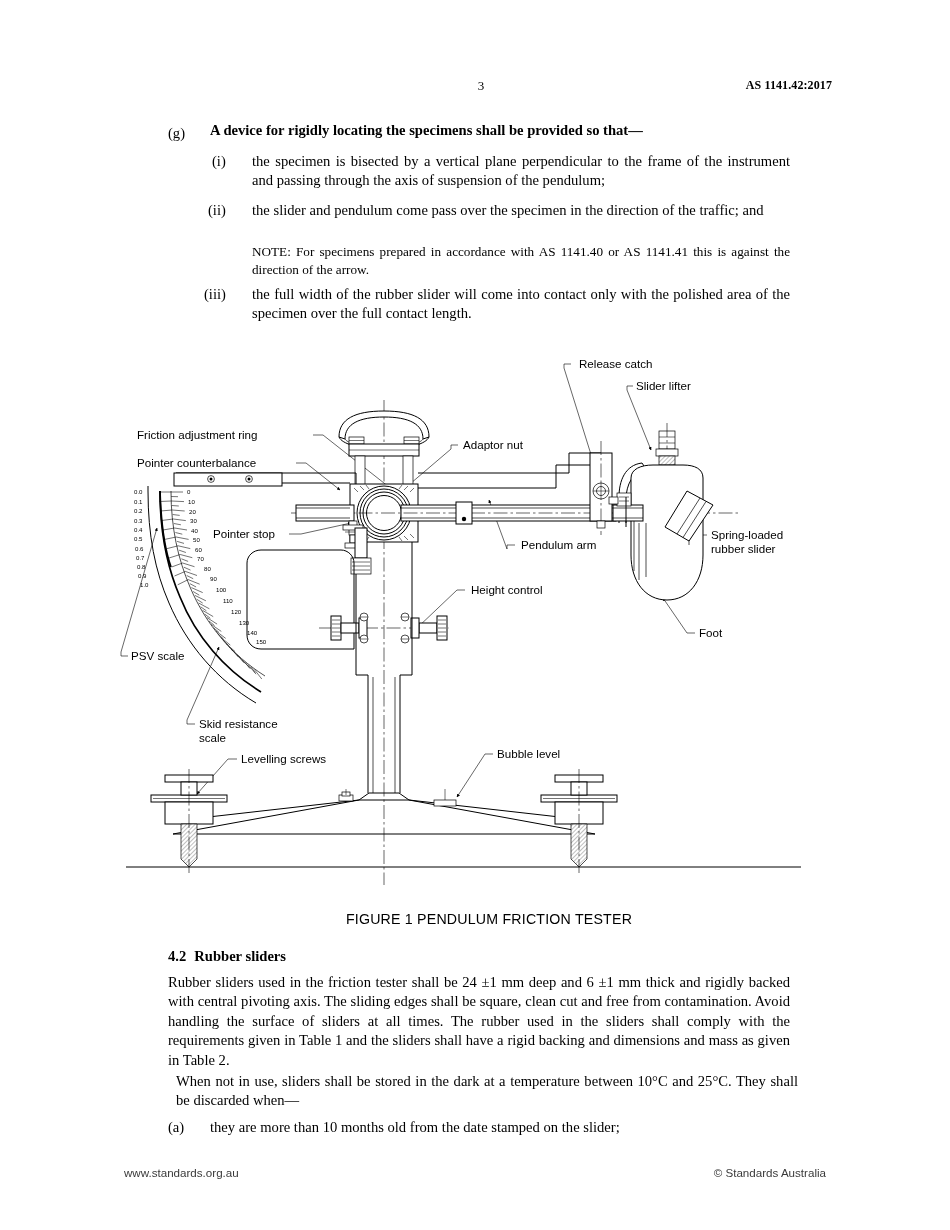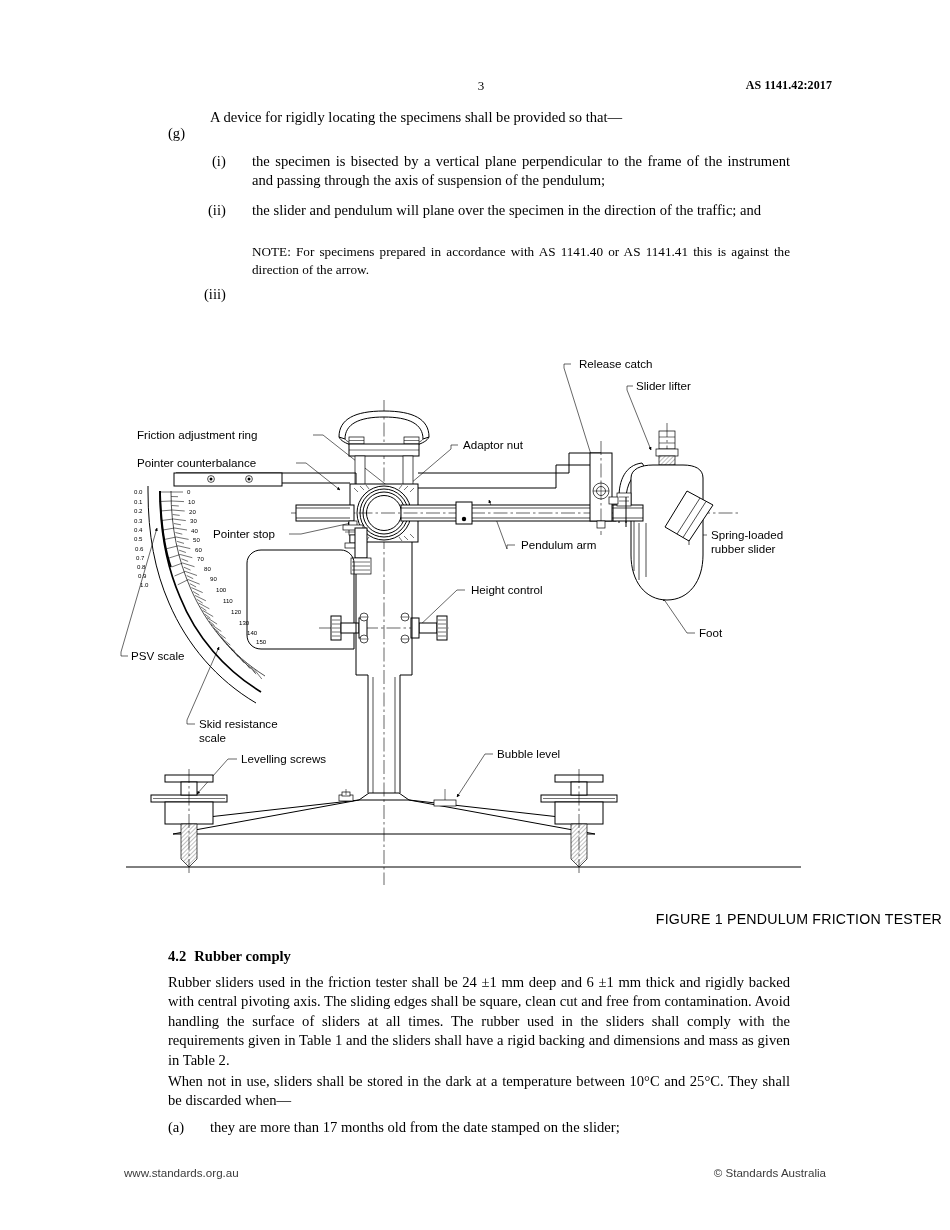--- a/index.html
+++ b/index.html
@@ -72,21 +72,21 @@
     position: absolute;
     font-size: 14.6px;
     font-weight: bold;
     line-height: 19px;
   }
   .heading .num { margin-right: 8px; }
 
   .figcaption {
     position: absolute;
     left: 0; right: 8px;
-    text-align: right;
+    text-align: center;
     font-family: "Liberation Sans", sans-serif;
     font-size: 14.2px;
     letter-spacing: .2px;
     padding-left: 36px;
   }
 
   
   .footer {
     position: absolute;
     bottom: 48px;
@@ -134,31 +134,32 @@
 <body>
 
 <div class="page">
 
   <div class="runhead">
     <div class="pageno">3</div>
     <div class="stdref">AS 1141.42:2017</div>
   </div>
 
   <div class="marker" style="left:168px; top:124px;">(g)</div>
-  <div class="txtblock nojust" style="left:210px; top:108px; width:600px;">A device for rigidly locating the specimens shall be provided so that—</div>
+  <div class="txtblock nojust" style="left:210px; top:121px; width:600px;font-weight:bold;">A device for rigidly locating the specimens shall be provided so that—</div>
 
   <div class="marker" style="left:212px; top:152px;">(i)</div>
   <div class="txtblock" style="left:252px; top:152px; width:538px;">the specimen is bisected by a vertical plane perpendicular to the frame of the instrument and passing through the axis of suspension of the pendulum;</div>
 
   <div class="marker" style="left:208px; top:201px;">(ii)</div>
-  <div class="txtblock" style="left:252px; top:201px; width:538px;">the slider and pendulum will plane over the specimen in the direction of the traffic; and</div>
+  <div class="txtblock" style="left:252px; top:201px; width:538px;">the slider and pendulum come pass over the specimen in the direction of the traffic; and</div>
 
   <div class="txtblock note" style="left:252px; top:243px; width:538px;">NOTE: For specimens prepared in accordance with AS 1141.40 or AS 1141.41 this is against the direction of the arrow.</div>
 
   <div class="marker" style="left:204px; top:285px;">(iii)</div>
+  <div class="txtblock" style="left:252px; top:285px; width:538px;">the full width of the rubber slider will come into contact only with the polished area of the specimen over the full contact length.</div>
 
   <div class="figure">
     <svg viewBox="0 0 730 555" xmlns="http://www.w3.org/2000/svg">
       <defs>
         <pattern id="hatchpat" width="3" height="3" patternTransform="rotate(45)" patternUnits="userSpaceOnUse">
           <rect width="3" height="3" fill="#fff"></rect>
           <line x1="0" y1="0" x2="0" y2="3" stroke="#000" stroke-width="0.5"></line>
         </pattern>
         <pattern id="hatchpat2" width="3" height="3" patternTransform="rotate(-45)" patternUnits="userSpaceOnUse">
           <rect width="3" height="3" fill="#fff"></rect>
@@ -544,28 +545,28 @@
 
         <path class="ln-thick" d="M 59 146 C 60 180 64 205 70 222"></path>
       </g>
 
     </svg>
   </div>
 
   <div class="figcaption" style="top:911px;">FIGURE  1   PENDULUM FRICTION TESTER</div>
 
   <div class="heading" style="left:168px; top:947px;">
-    <span class="num">4.2</span><span>Rubber comply</span>
+    <span class="num">4.2</span><span>Rubber sliders</span>
   </div>
 
   <div class="txtblock" style="left:168px; top:973px; width:622px;">Rubber sliders used in the friction tester shall be 24 ±1 mm deep and 6 ±1 mm thick and rigidly backed with central pivoting axis. The sliding edges shall be square, clean cut and free from contamination. Avoid handling the surface of sliders at all times. The rubber used in the sliders shall comply with the requirements given in Table 1 and the sliders shall have a rigid backing and dimensions and mass as given in Table 2.</div>
 
-  <div class="txtblock" style="left:168px; top:1072px; width:622px;">When not in use, sliders shall be stored in the dark at a temperature between 10°C and 25°C. They shall be discarded when—</div>
+  <div class="txtblock" style="left:176px; top:1072px; width:622px;">When not in use, sliders shall be stored in the dark at a temperature between 10°C and 25°C. They shall be discarded when—</div>
 
   <div class="marker" style="left:168px; top:1118px;">(a)</div>
-  <div class="txtblock nojust" style="left:210px; top:1118px; width:580px;">they are more than 17 months old from the date stamped on the slider;</div>
+  <div class="txtblock nojust" style="left:210px; top:1118px; width:580px;">they are more than 10 months old from the date stamped on the slider;</div>
 
   <div class="footer">
     <span class="left">www.standards.org.au</span>
     <span class="right">© Standards Australia</span>
   </div>
 
 </div>
 
 </body></html>

